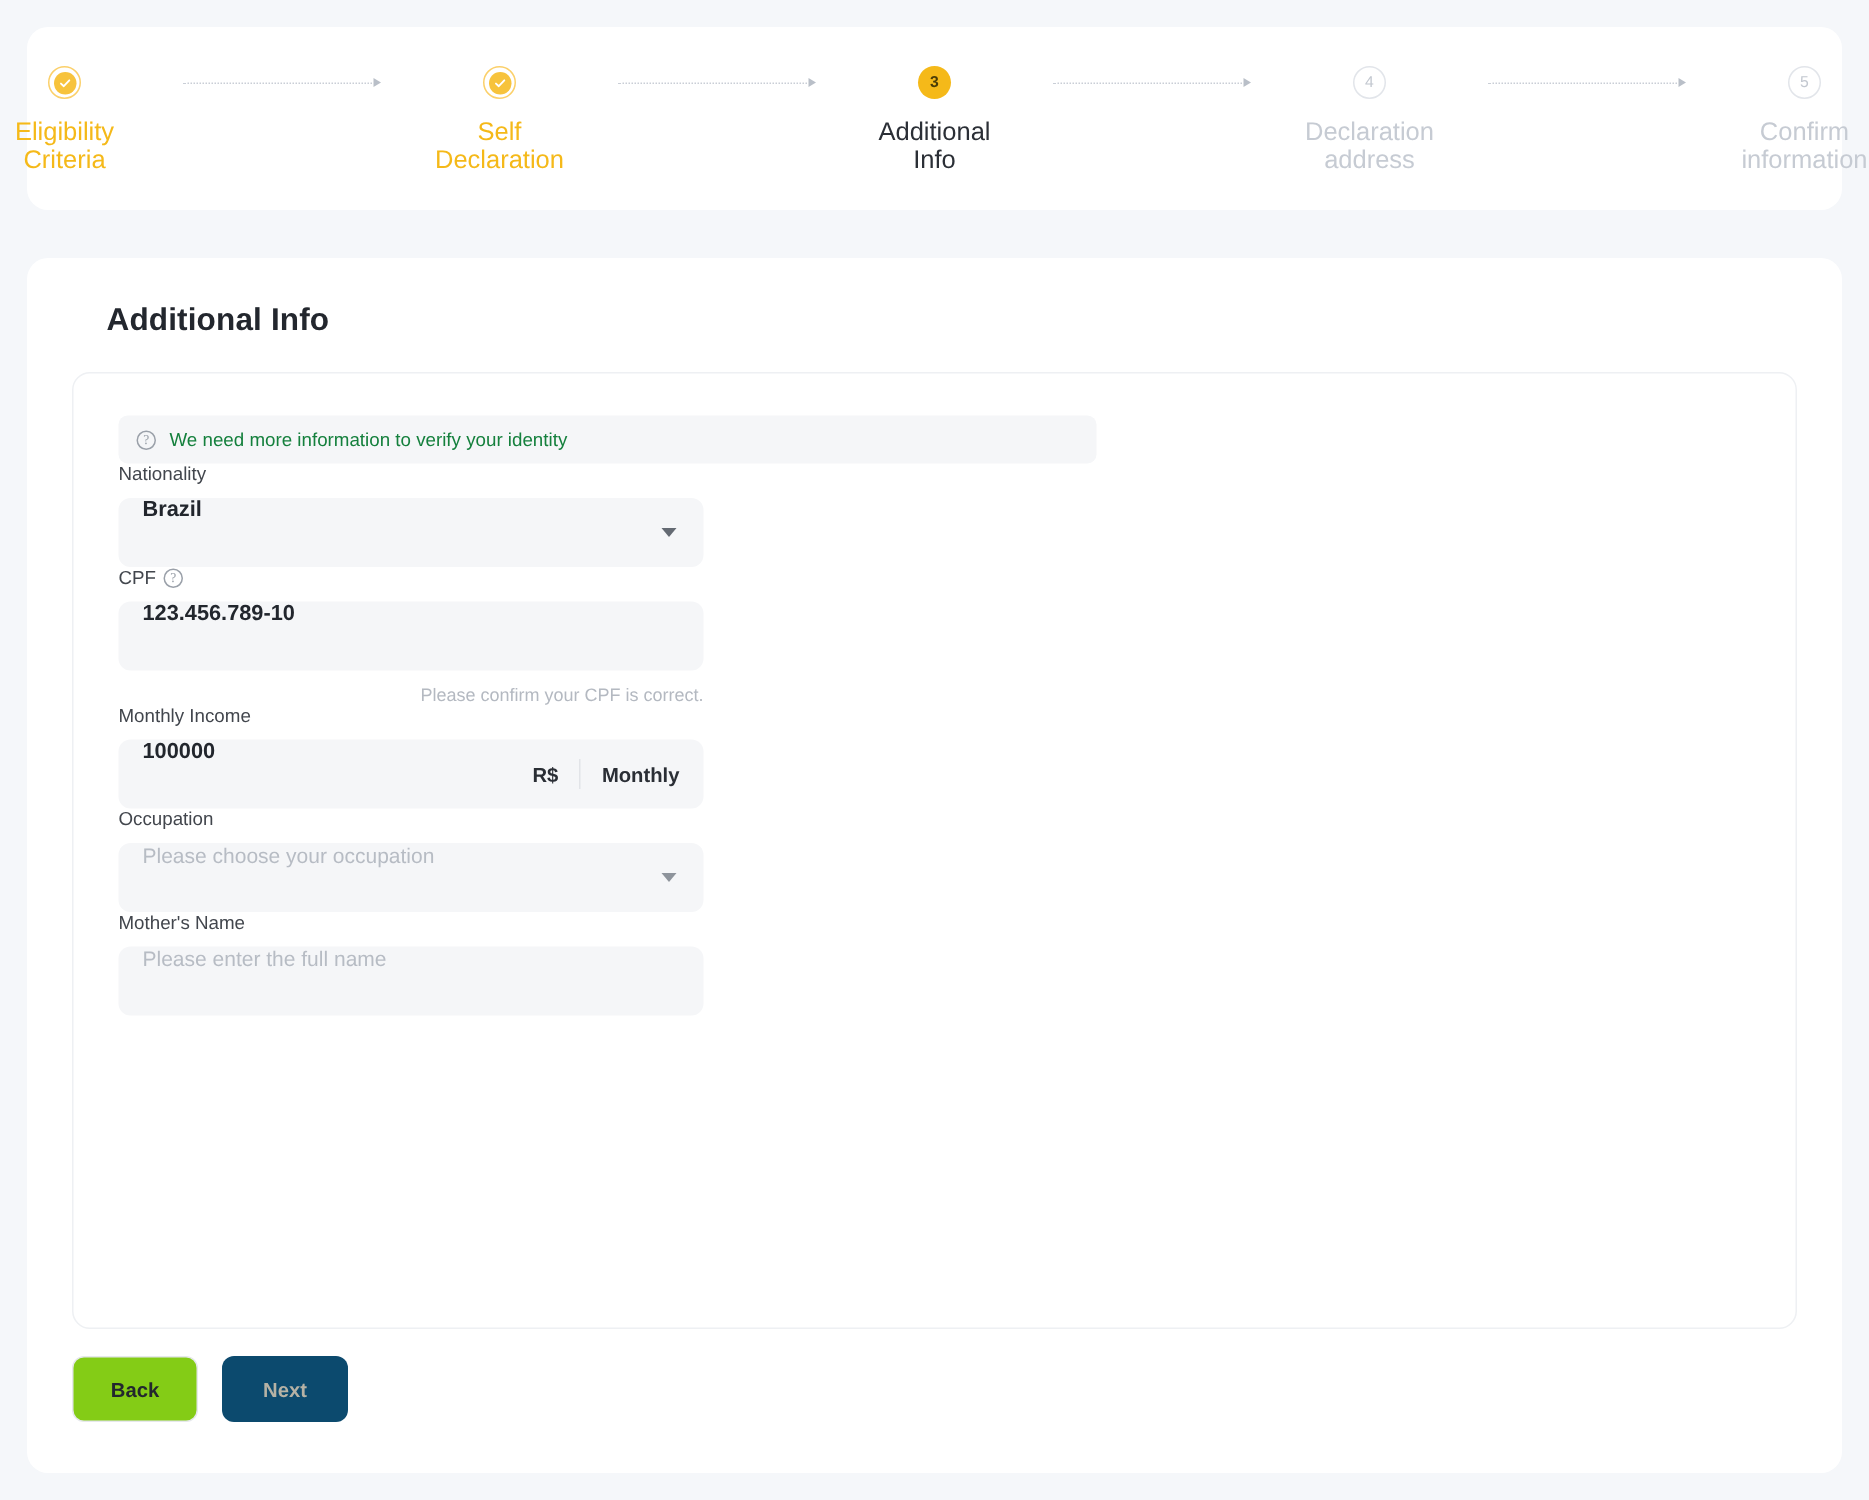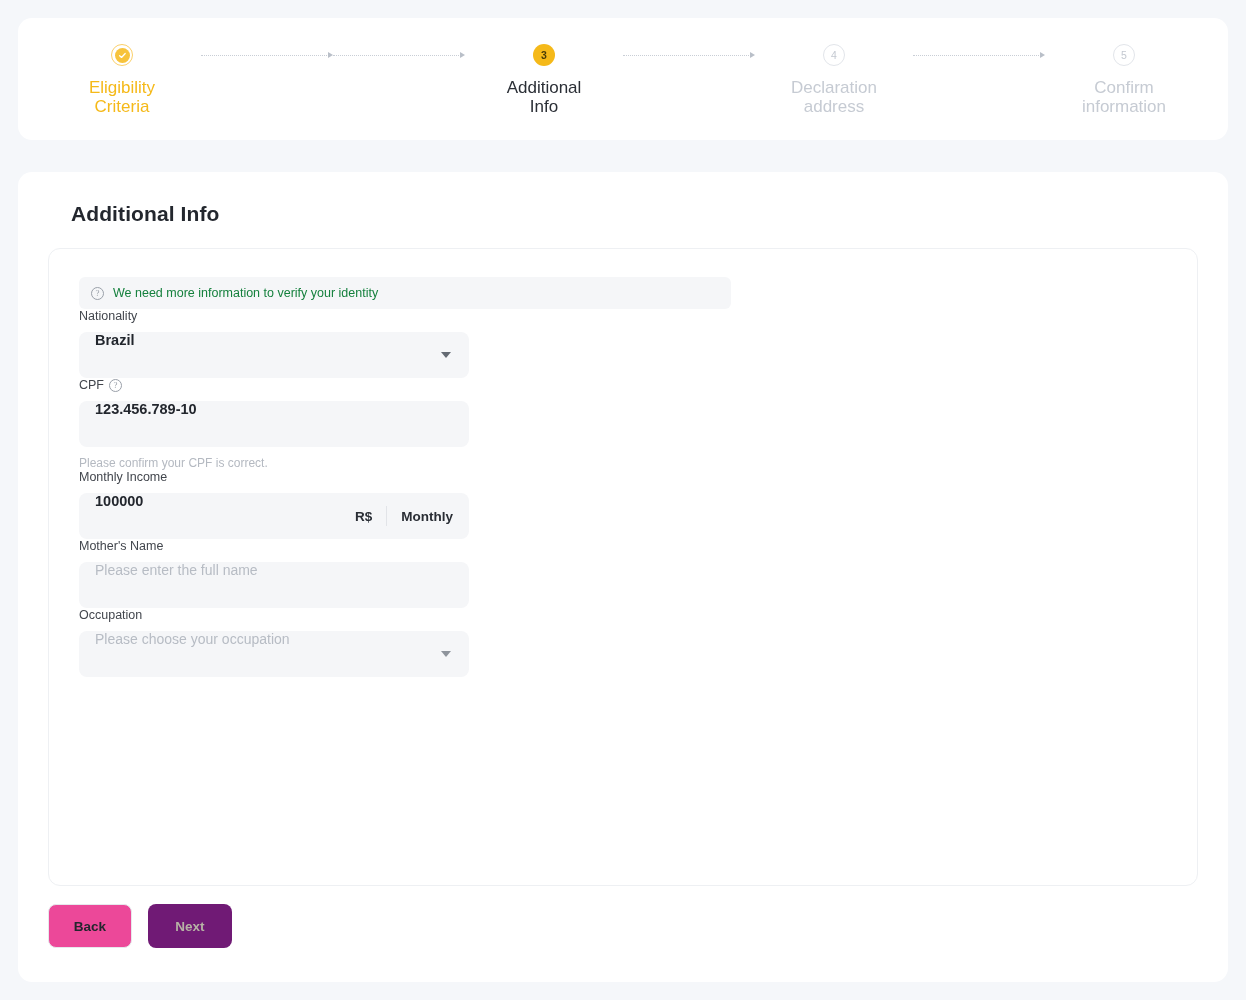--- a/index.html
+++ b/index.html
@@ -193,20 +193,21 @@
     width: 0; height: 0;
     border-left: 5.5px solid transparent;
     border-right: 5.5px solid transparent;
     border-top: 6.5px solid #646a73;
   }
   .caret.muted { border-top-color: #8e949c; }
   .helper {
     margin-top: 9px;
     font-size: 12px;
     color: #b4b9c1;
+    text-align: right;
   }
   .suffix-wrap {
     position: absolute;
     right: 16px; top: 0; bottom: 0;
     display: flex; align-items: center;
   }
   .suffix {
     font-size: 13.5px;
     font-weight: bold;
     color: #2a2e35;
@@ -229,27 +230,27 @@
     height: 44px;
     border-radius: 8px;
     display: flex; align-items: center; justify-content: center;
     font-size: 13.5px;
     font-weight: bold;
     cursor: pointer;
     user-select: none;
   }
   .btn-back {
     width: 84px;
-    background: #ec4899;
+    background: #84cc16;
     border: 1px solid #e6e8ec;
     color: #23272e;
   }
   .btn-next {
     width: 84px;
-    background: #701a75;
+    background: #0c4a6e;
     border: none;
     color: #b6b2a5;
   }
 </style>
 </head>
 <body>
 
 <div class="page">
 
   <div class="stepper-card">
@@ -266,20 +267,32 @@
           </div>
         </div>
         <div class="step-label done">Eligibility Criteria</div>
       </div>
 
       <div class="connector">
         <div class="dots"></div>
         <div class="arrow"></div>
       </div>
 
+      <div class="step">
+        <div class="step-bubble-row">
+          <div class="bubble done">
+            <span class="inner-check">
+              <svg width="9" height="9" viewBox="0 0 12 12">
+                  <path d="M2.2 6.3 L4.7 8.6 L9.6 3.4" fill="none" stroke="#ffffff" stroke-width="1.7" stroke-linecap="round" stroke-linejoin="round"></path>
+                </svg>
+            </span>
+          </div>
+        </div>
+        <div class="step-label done">Self Declaration</div>
+      </div>
 
       <div class="connector">
         <div class="dots"></div>
         <div class="arrow"></div>
       </div>
 
       <div class="step">
         <div class="step-bubble-row">
           <div class="bubble current">3</div>
         </div>
@@ -363,34 +376,34 @@
           <span class="suffix-wrap">
             <span class="suffix">R$</span>
             <span class="divider"></span>
             <span class="suffix">Monthly</span>
           </span>
         </div>
       </div>
 
       <div class="field">
         <div class="field-label">
-          <span>Mother's Name</span>
-        </div>
-        <div class="control">
-          <span class="placeholder">Please enter the full name</span>
-        </div>
-      </div>
-
-      <div class="field">
-        <div class="field-label">
           <span>Occupation</span>
         </div>
         <div class="control">
           <span class="placeholder">Please choose your occupation</span>
           <span class="caret muted"></span>
+        </div>
+      </div>
+
+      <div class="field">
+        <div class="field-label">
+          <span>Mother's Name</span>
+        </div>
+        <div class="control">
+          <span class="placeholder">Please enter the full name</span>
         </div>
       </div>
 
     </div>
 
     <div class="actions">
       <div class="btn btn-back">Back</div>
       <div class="btn btn-next">Next</div>
     </div>
 

